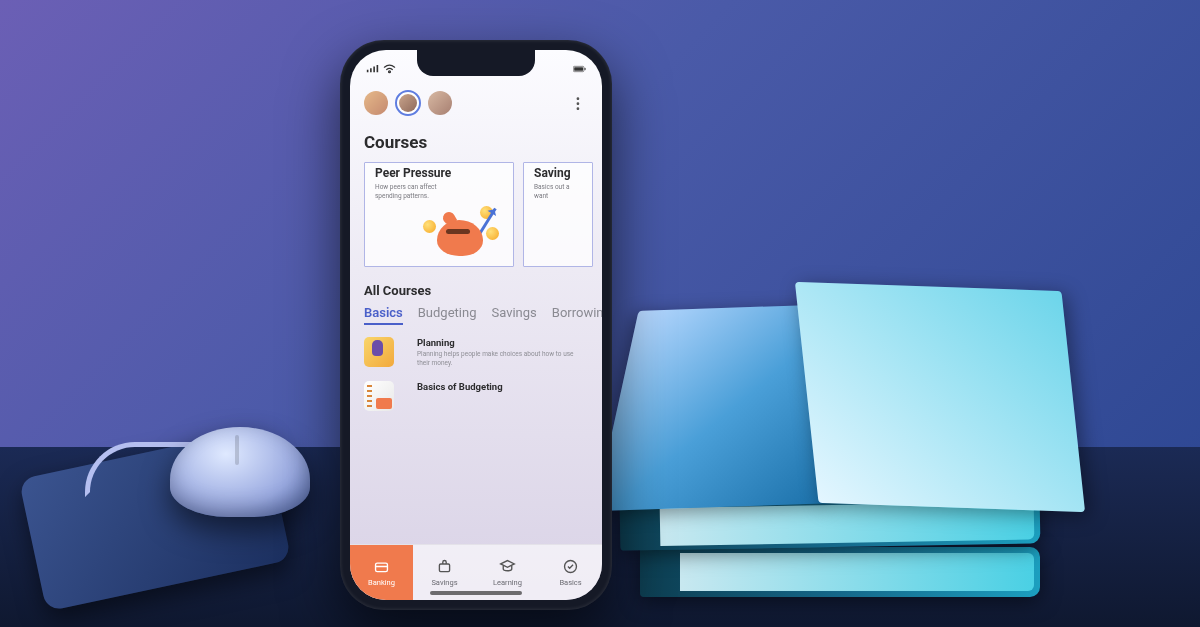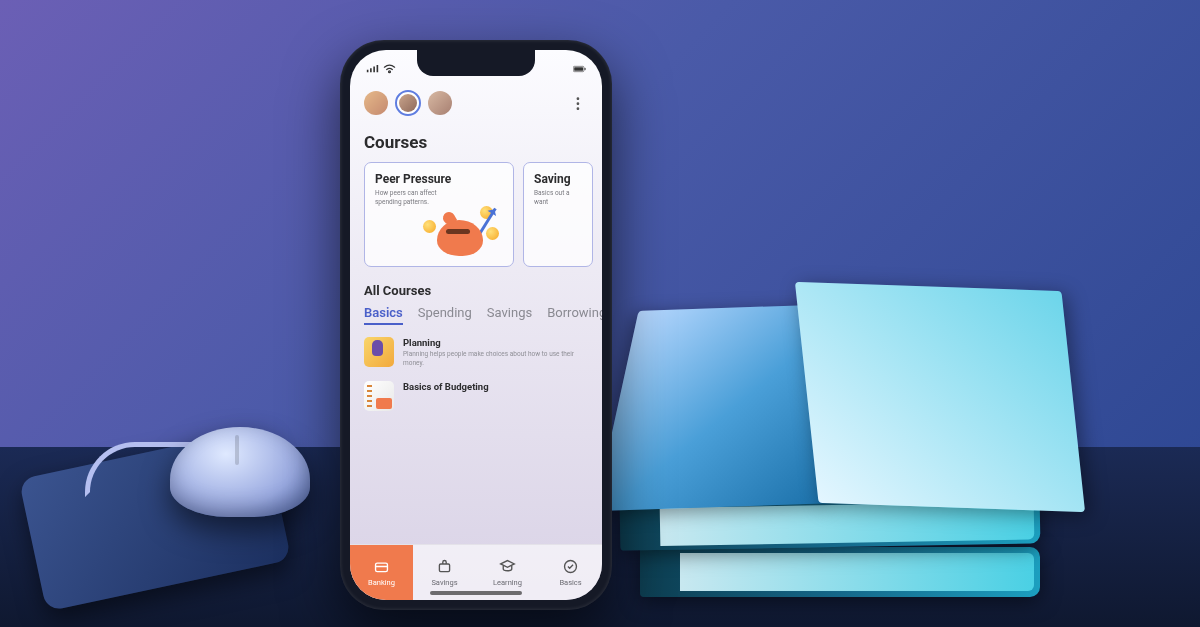--- a/index.html
+++ b/index.html
@@ -227,22 +227,22 @@
     margin: 10px 0 10px;
   }
 
   .featured-row {
     display: flex;
     gap: 9px;
   }
   .featured-card {
     background: rgba(255,255,255,0.75);
     border: 1.5px solid #b0b5e6;
-    border-radius: 7px;
-    padding: 9px 10px;
+    border-radius: 1px;
+    padding: 3px 10px;
     flex-shrink: 0;
     width: 150px;
     height: 105px;
     position: relative;
     overflow: hidden;
   }
   .featured-card.secondary{ width: 70px; }
   .featured-card .card-title {
     font-size: 12px;
     font-weight: 700;
@@ -310,21 +310,21 @@
   }
   .tab { cursor: pointer; padding-bottom: 3px; }
   .tab.active {
     color: #4a5fc9;
     font-weight: 600;
     border-bottom: 2px solid #4a5fc9;
   }
 
   .course-item {
     display: flex;
-    gap: 9px;
+    gap: 23px;
     margin-bottom: 13px;
     align-items: flex-start;
   }
   .course-thumb {
     width: 30px;
     height: 30px;
     border-radius: 5px;
     flex-shrink: 0;
     position: relative;
   }
@@ -459,21 +459,21 @@
           <div class="card-title">Saving</div>
           <div class="card-desc">Basics out a
 want</div>
         </div>
       </div>
 
       <div class="sub-title">All Courses</div>
 
       <div class="tabs">
         <div class="tab active">Basics</div>
-        <div class="tab">Spending</div>
+        <div class="tab">Budgeting</div>
         <div class="tab">Savings</div>
         <div class="tab">Borrowing</div>
       </div>
 
       <div class="course-item">
         <div class="course-thumb thumb-planning"></div>
         <div class="course-info">
           <div class="ci-title">Planning</div>
           <div class="ci-desc">Planning helps people make choices about how to use their money.</div>
         </div>

